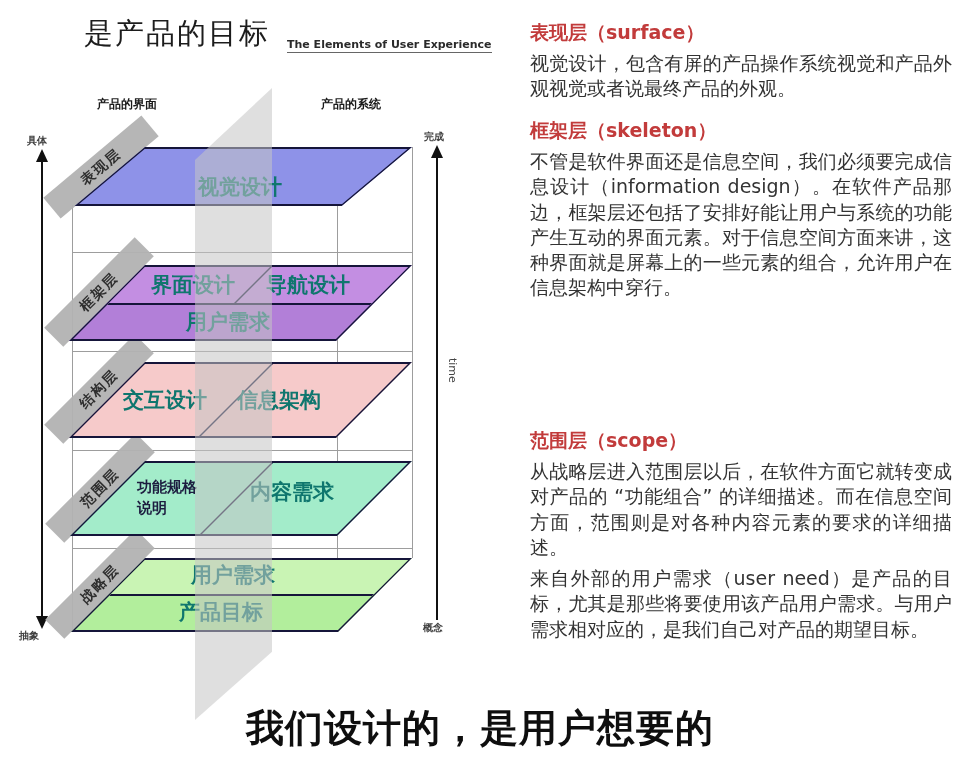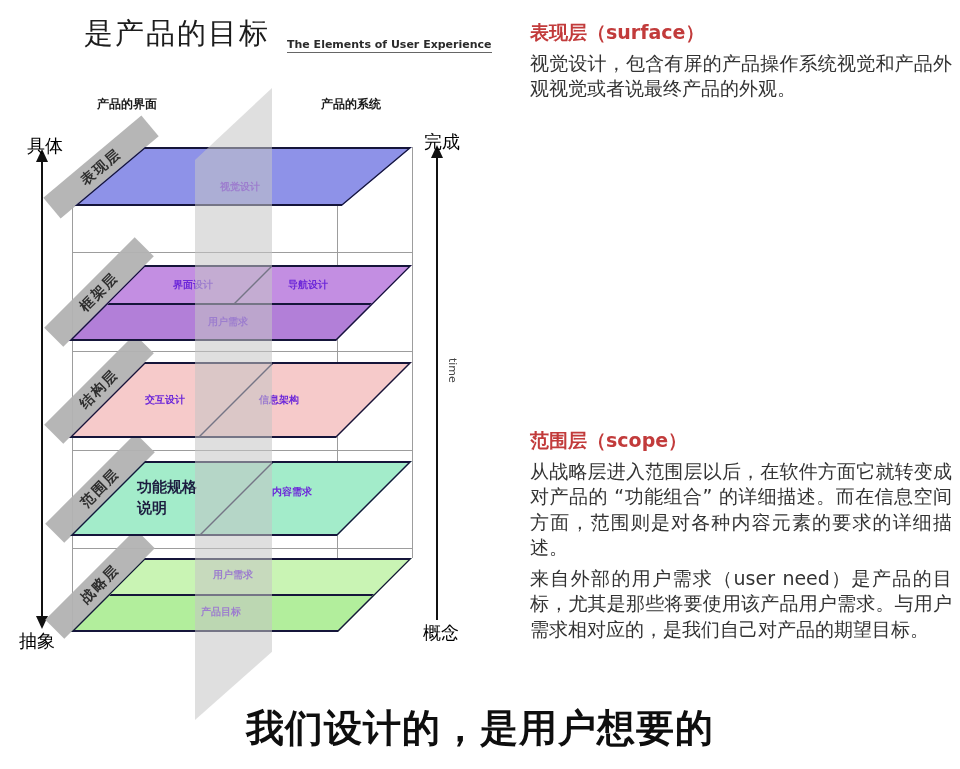--- a/index.html
+++ b/index.html
@@ -17,21 +17,21 @@
   .hdr-left  { left:97px; }
   .hdr-right { left:321px; }
 
   
   .axis-line { position:absolute; width:2px; background:#111; }
   .axis-left-line  { left:41px;  top:162px; height:456px; }
   .axis-right-line { left:436px; top:158px; height:462px; }
   .arrow { position:absolute; width:0; height:0; }
   .arrow-up   { border-left:6px solid transparent; border-right:6px solid transparent; border-bottom:13px solid #111; }
   .arrow-down { border-left:6px solid transparent; border-right:6px solid transparent; border-top:13px solid #111; }
-  .ax-lbl { position:absolute; font-size:18px; font-weight:normal; color:#000000; white-space:nowrap; }
+  .ax-lbl { position:absolute; font-size:10px; font-weight:bold; color:#404040; white-space:nowrap; }
   .lbl-concrete { left:27px;  top:134px; }
   .lbl-abstract { left:19px;  top:629px; }
   .lbl-complete { left:424px; top:130px; }
   .lbl-concept  { left:423px; top:621px; }
   .lbl-time { position:absolute; left:446px; top:358px; font-size:11px; color:#444; writing-mode:vertical-rl; }
 
   
   .wf { position:absolute; background:#9d9d9d; }
   .wf-v { width:1px; }
   .wf-h { height:1px; }
@@ -50,21 +50,21 @@
   .l-surface   { left:145px; top:147px; width:267px; height:59px; background:#8e92e8; }
   .l-skeleton  { left:145px; top:265px; width:267px; height:76px; background:#b27fd8; }
   .l-structure { left:145px; top:362px; width:267px; height:76px; background:#f6caca; }
   .l-scope     { left:145px; top:461px; width:267px; height:75px; background:#a3ecca; }
   .l-strategy  { left:145px; top:558px; width:267px; height:74px; background:#b2ee9c; }
   .sub-toprow-skeleton { position:absolute; left:0; top:0; width:100%; height:38px; background:#c38ee2; border-bottom:2px solid #15153a; }
   .sub-toprow-strategy { position:absolute; left:0; top:0; width:100%; height:36px; background:#c9f4b4; border-bottom:2px solid #15153a; }
   .vdiv { position:absolute; width:2px; background:#15153a; }
 
   
-  .cell { position:absolute; transform:translate(-50%,-50%); font-size:10px; font-weight:bold; color:#6d28d9; white-space:nowrap; }
+  .cell { position:absolute; transform:translate(-50%,-50%); font-size:21px; font-weight:bold; color:#0f766e; white-space:nowrap; }
   .cell-block { position:absolute; font-size:15px; font-weight:bold; color:#1d1d40; width:66px; line-height:1.4; text-align:left; }
 
   
   .sheet { position:absolute; left:195px; top:88px; width:77px; height:632px;
            background:rgba(197,197,197,0.55);
            clip-path:polygon(0 11.4%, 100% 0, 100% 89.2%, 0 100%); }
 
   
   .panel { position:absolute; left:530px; top:0; width:422px; height:700px; }
   .section { position:absolute; left:0; width:422px; }
@@ -153,20 +153,24 @@
   <div class="cell" style="left:233px; top:575px;">用户需求</div>
   <div class="cell" style="left:221px; top:612px;">产品目标</div>
 
   <div class="sheet"></div>
 
   <div class="panel">
     <div class="section sec-1">
       <div class="sec-head">表现层（surface）</div>
       <div class="sec-body">视觉设计，包含有屏的产品操作系统视觉和产品外观视觉或者说最终产品的外观。</div>
     </div>
+    <div class="section sec-2">
+      <div class="sec-head">框架层（skeleton）</div>
+      <div class="sec-body">不管是软件界面还是信息空间，我们必须要完成信息设计（information design）。在软件产品那边，框架层还包括了安排好能让用户与系统的功能产生互动的界面元素。对于信息空间方面来讲，这种界面就是屏幕上的一些元素的组合，允许用户在信息架构中穿行。</div>
+    </div>
     <div class="section sec-4">
       <div class="sec-head">范围层（scope）</div>
       <div class="sec-body">从战略层进入范围层以后，在软件方面它就转变成对产品的 “功能组合” 的详细描述。而在信息空间方面，范围则是对各种内容元素的要求的详细描述。</div>
     </div>
     <div class="section sec-5">
       <div class="sec-body">来自外部的用户需求（user need）是产品的目标，尤其是那些将要使用该产品用户需求。与用户需求相对应的，是我们自己对产品的期望目标。</div>
     </div>
   </div>
 
   <div class="tagline">我们设计的，是用户想要的</div>

